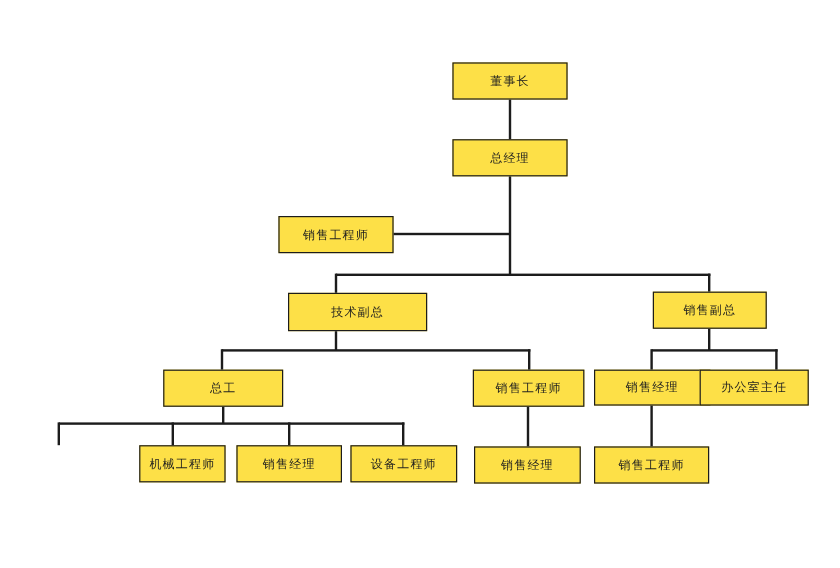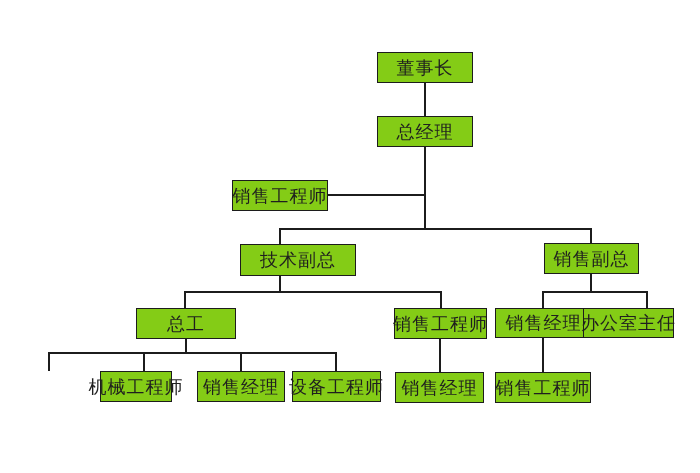--- a/index.html
+++ b/index.html
@@ -7,26 +7,26 @@
   body { font-family: "DejaVu Serif", "Liberation Serif", serif; }
   .canvas {
     position: relative;
     width: 700px;
     height: 473px;
     background: #ffffff;
     overflow: hidden;
   }
   .node {
     position: absolute;
-    background: #84cc16;
+    background: #fde047;
     border: 1.5px solid #1c1c1c;
     display: flex;
     align-items: center;
     justify-content: center;
-    font-size: 18px;
+    font-size: 10px;
     color: #1f1f1f;
     letter-spacing: 1px;
     white-space: nowrap;
   }
   .hl, .vl { position: absolute; background: #1c1c1c; }
   .hl { height: 1.5px; }
   .vl { width: 1.5px; }
 </style>
 </head>
 <body>
@@ -45,21 +45,21 @@
 
   <div class="node" style="left:136px;top:308px;width:100px;height:31px">总工</div>
 
   <div class="node" style="left:394px;top:308px;width:93px;height:31px">销售工程师</div>
 
   <div class="node" style="left:495px;top:308px;width:97px;height:30px">销售经理</div>
 
   <div class="node" style="left:583px;top:308px;width:91px;height:30px">办公室主任</div>
 
 
-  <div class="node" style="left:100px;top:371px;width:72px;height:31px">机械工程师</div>
+  <div class="node" style="left:116px;top:371px;width:72px;height:31px">机械工程师</div>
 
   <div class="node" style="left:197px;top:371px;width:88px;height:31px">销售经理</div>
 
   <div class="node" style="left:292px;top:371px;width:89px;height:31px">设备工程师</div>
 
   <div class="node" style="left:395px;top:372px;width:89px;height:31px">销售经理</div>
 
   <div class="node" style="left:495px;top:372px;width:96px;height:31px">销售工程师</div>
 
   <div class="vl" style="left:424px;top:83px;height:33px"></div>

